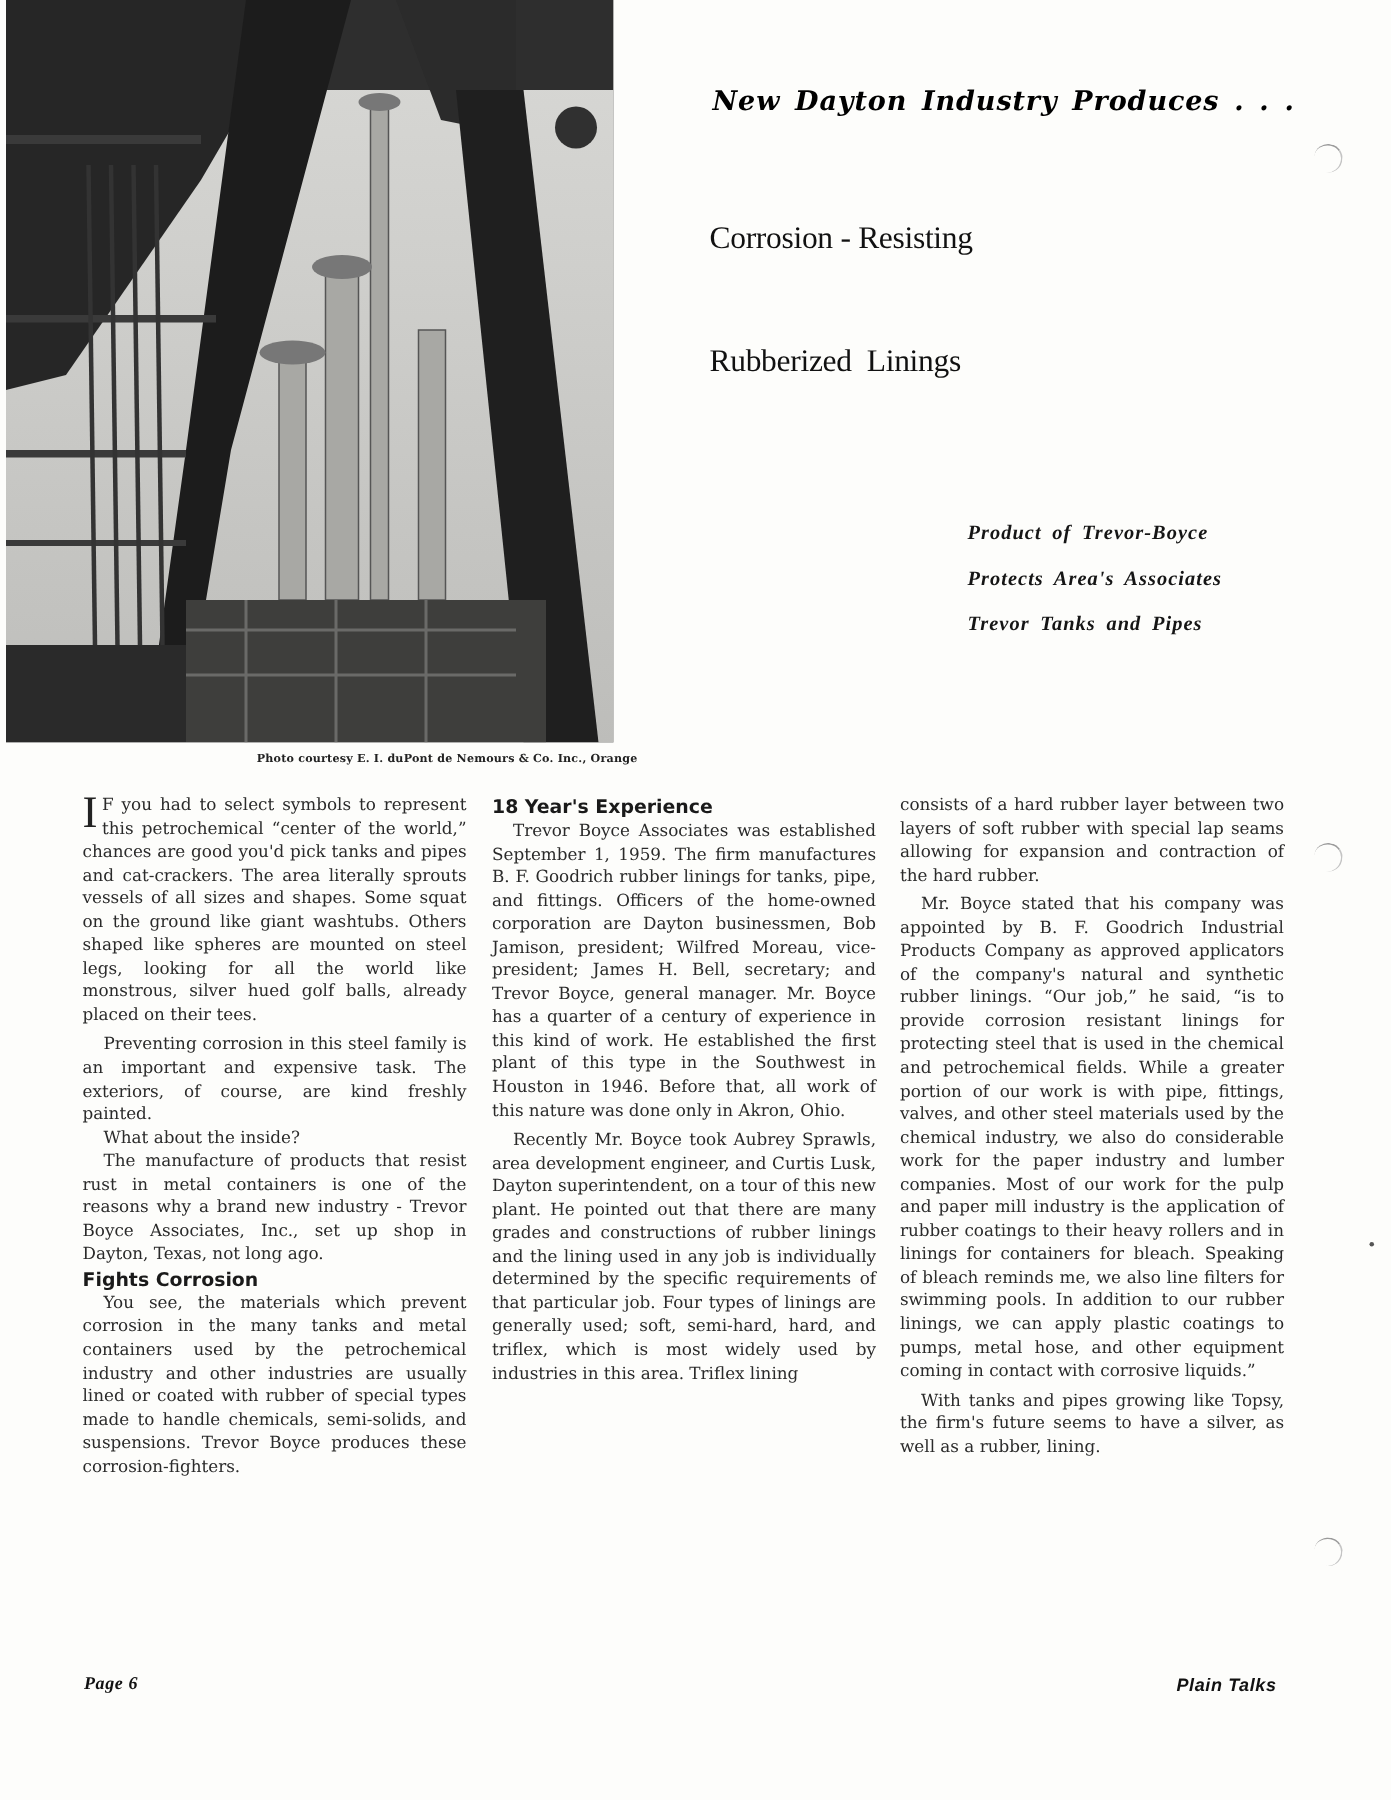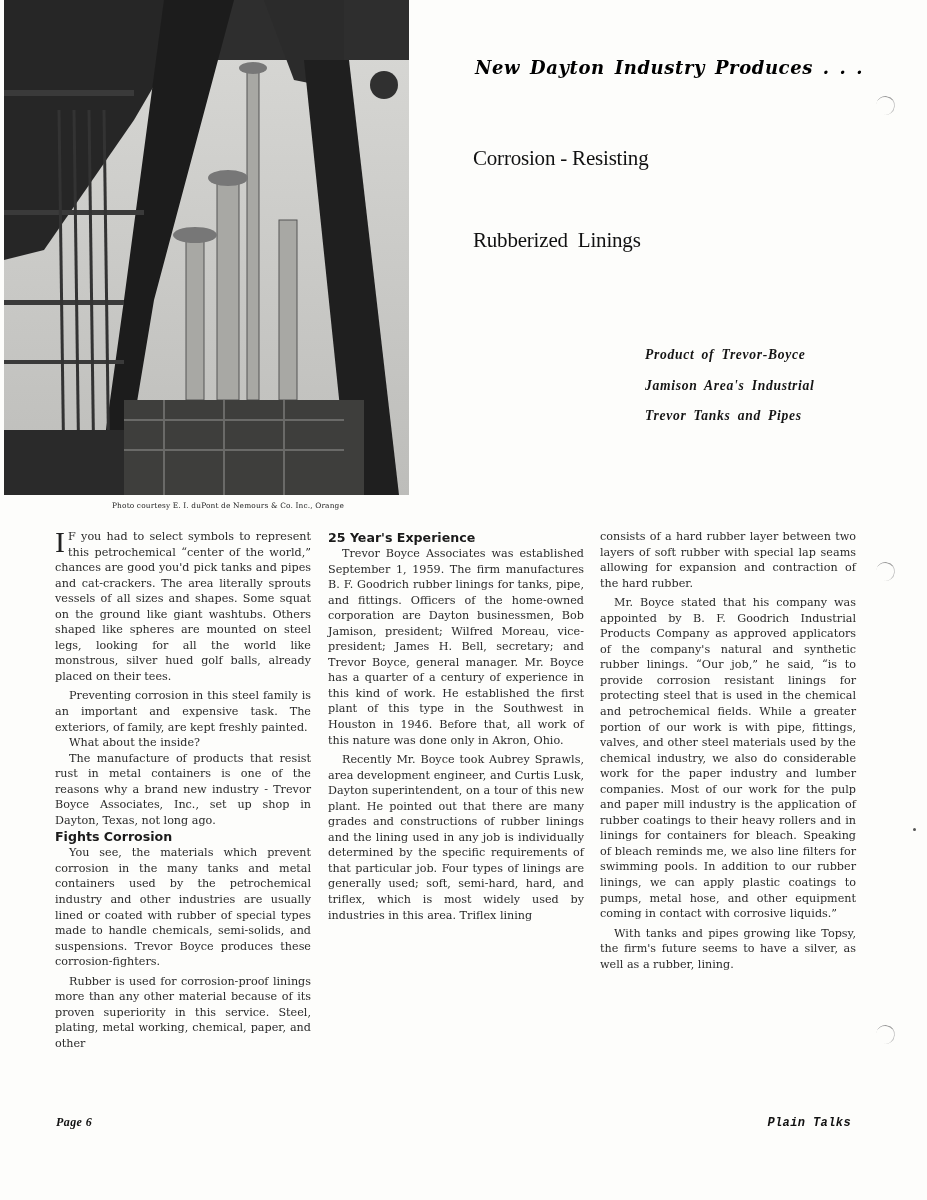--- a/index.html
+++ b/index.html
@@ -7,23 +7,23 @@
     width: 927px; height: 1200px; position: relative; overflow: hidden;
     background: #fdfdfb; color: #1b1b1b;
     font-family: "DejaVu Serif", serif;
   }
   .photo {
     position: absolute; left: 4px; top: 0; width: 405px; height: 495px;
     background: #8a8a88; overflow: hidden;
   }
   .photo svg { display: block; width: 100%; height: 100%; }
   .credit {
-    position: absolute; left: 112px; top: 501px; width: 300px;
-    font-family: "DejaVu Serif", serif; font-weight: normal; font-size: 7.4px;
-    letter-spacing: 0.15px; color: #222; white-space: nowrap;
+    position: absolute; left: 125px; top: 501px; width: 300px;
+    font-family: "DejaVu Serif", serif; font-weight: bold; font-size: 7.4px;
+    letter-spacing: 0.15px; color: #222; white-space: nowrap; text-align: right;
   }
   .kicker {
     position: absolute; left: 475px; top: 57px;
     font-family: "DejaVu Serif", serif; font-style: italic; font-weight: bold;
     font-size: 18px; letter-spacing: 0.6px; word-spacing: 3px; color: #000000;
   }
   .title {
     position: absolute; left: 473px;
     font-family: "Liberation Serif", serif; font-size: 21px; color: #111;
     letter-spacing: -0.2px; white-space: nowrap;
@@ -57,21 +57,21 @@
     font-family: "DejaVu Sans", sans-serif; font-weight: bold; font-size: 12.6px;
     line-height: 16px; margin: 1px 0 0 0; color: #1a1a1a; text-align: left;
   }
   .folio-left {
     position: absolute; left: 56px; top: 1115px;
     font-family: Liberation Serif, serif; font-style: italic; font-weight: bold;
     font-size: 12px; letter-spacing: 0.4px; color: #111;
   }
   .folio-right {
     position: absolute; right: 76px; top: 1116px;
-    font-family: Liberation Mono, monospace; font-style: italic; font-weight: bold;
+    font-family: Liberation Sans, sans-serif; font-style: italic; font-weight: bold;
     font-size: 12px; letter-spacing: 0.4px; color: #111;
   }
   .punch {
     position: absolute; right: 32px; width: 18px; height: 18px;
     border-top: 1.5px solid #9a9a9a; border-right: 1.5px solid #c4c4c4;
     border-radius: 50%; transform: rotate(10deg);
   }
   .edge-dot { position:absolute; width:3px; height:3px; border-radius:50%; background:#555; }
 </style>
 </head>
@@ -126,38 +126,37 @@
     <rect x="0" y="430" width="120" height="65" fill="#2a2a2a"></rect>
   </svg>
 </div>
 <div class="credit">Photo courtesy E. I. duPont de Nemours &amp; Co. Inc., Orange</div>
 
 <div class="kicker">New Dayton Industry Produces . . .</div>
 <div class="title t1">Corrosion - Resisting</div>
 <div class="title t2">Rubberized Linings</div>
 <div class="subhead">
   <div>Product of Trevor-Boyce</div>
-  <div>Jamison Area's Industrial</div>
+  <div>Protects Area's Associates</div>
   <div>Trevor Tanks and Pipes</div>
 </div>
 
 <div class="col c1">
   <p class="first">
     <span class="dropcap">I</span><span>F you had to select symbols to represent this petrochemical “center of the world,” chances are good you'd pick tanks and pipes and cat-crackers. The area literally sprouts vessels of all sizes and shapes. Some squat on the ground like giant washtubs. Others shaped like spheres are mounted on steel legs, looking for all the world like monstrous, silver hued golf balls, already placed on their tees.</span>
   </p>
-  <p class="gap">Preventing corrosion in this steel family is an important and expensive task. The exteriors, of family, are kept freshly painted.</p>
+  <p class="gap">Preventing corrosion in this steel family is an important and expensive task. The exteriors, of course, are kind freshly painted.</p>
   <p>What about the inside?</p>
   <p>The manufacture of products that resist rust in metal containers is one of the reasons why a brand new industry - Trevor Boyce Associates, Inc., set up shop in Dayton, Texas, not long ago.</p>
   <div class="sub">Fights Corrosion</div>
   <p>You see, the materials which prevent corrosion in the many tanks and metal containers used by the petrochemical industry and other industries are usually lined or coated with rubber of special types made to handle chemicals, semi-solids, and suspensions. Trevor Boyce produces these corrosion-fighters.</p>
-  <p class="gap">Rubber is used for corrosion-proof linings more than any other material because of its proven superiority in this service. Steel, plating, metal working, chemical, paper, and other</p>
 </div>
 
 <div class="col c2">
-  <div class="sub">25 Year's Experience</div>
+  <div class="sub">18 Year's Experience</div>
   <p>Trevor Boyce Associates was established September 1, 1959. The firm manufactures B. F. Goodrich rubber linings for tanks, pipe, and fittings. Officers of the home-owned corporation are Dayton businessmen, Bob Jamison, president; Wilfred Moreau, vice-president; James H. Bell, secretary; and Trevor Boyce, general manager. Mr. Boyce has a quarter of a century of experience in this kind of work. He established the first plant of this type in the Southwest in Houston in 1946. Before that, all work of this nature was done only in Akron, Ohio.</p>
   <p class="gap">Recently Mr. Boyce took Aubrey Sprawls, area development engineer, and Curtis Lusk, Dayton superintendent, on a tour of this new plant. He pointed out that there are many grades and constructions of rubber linings and the lining used in any job is individually determined by the specific requirements of that particular job. Four types of linings are generally used; soft, semi-hard, hard, and triflex, which is most widely used by industries in this area. Triflex lining</p>
 </div>
 
 <div class="col c3">
   <p class="noindent">consists of a hard rubber layer between two layers of soft rubber with special lap seams allowing for expansion and contraction of the hard rubber.</p>
   <p class="gap">Mr. Boyce stated that his company was appointed by B. F. Goodrich Industrial Products Company as approved applicators of the company's natural and synthetic rubber linings. “Our job,” he said, “is to provide corrosion resistant linings for protecting steel that is used in the chemical and petrochemical fields. While a greater portion of our work is with pipe, fittings, valves, and other steel materials used by the chemical industry, we also do considerable work for the paper industry and lumber companies. Most of our work for the pulp and paper mill industry is the application of rubber coatings to their heavy rollers and in linings for containers for bleach. Speaking of bleach reminds me, we also line filters for swimming pools. In addition to our rubber linings, we can apply plastic coatings to pumps, metal hose, and other equipment coming in contact with corrosive liquids.”</p>
   <p class="gap">With tanks and pipes growing like Topsy, the firm's future seems to have a silver, as well as a rubber, lining.</p>
 </div>
 

